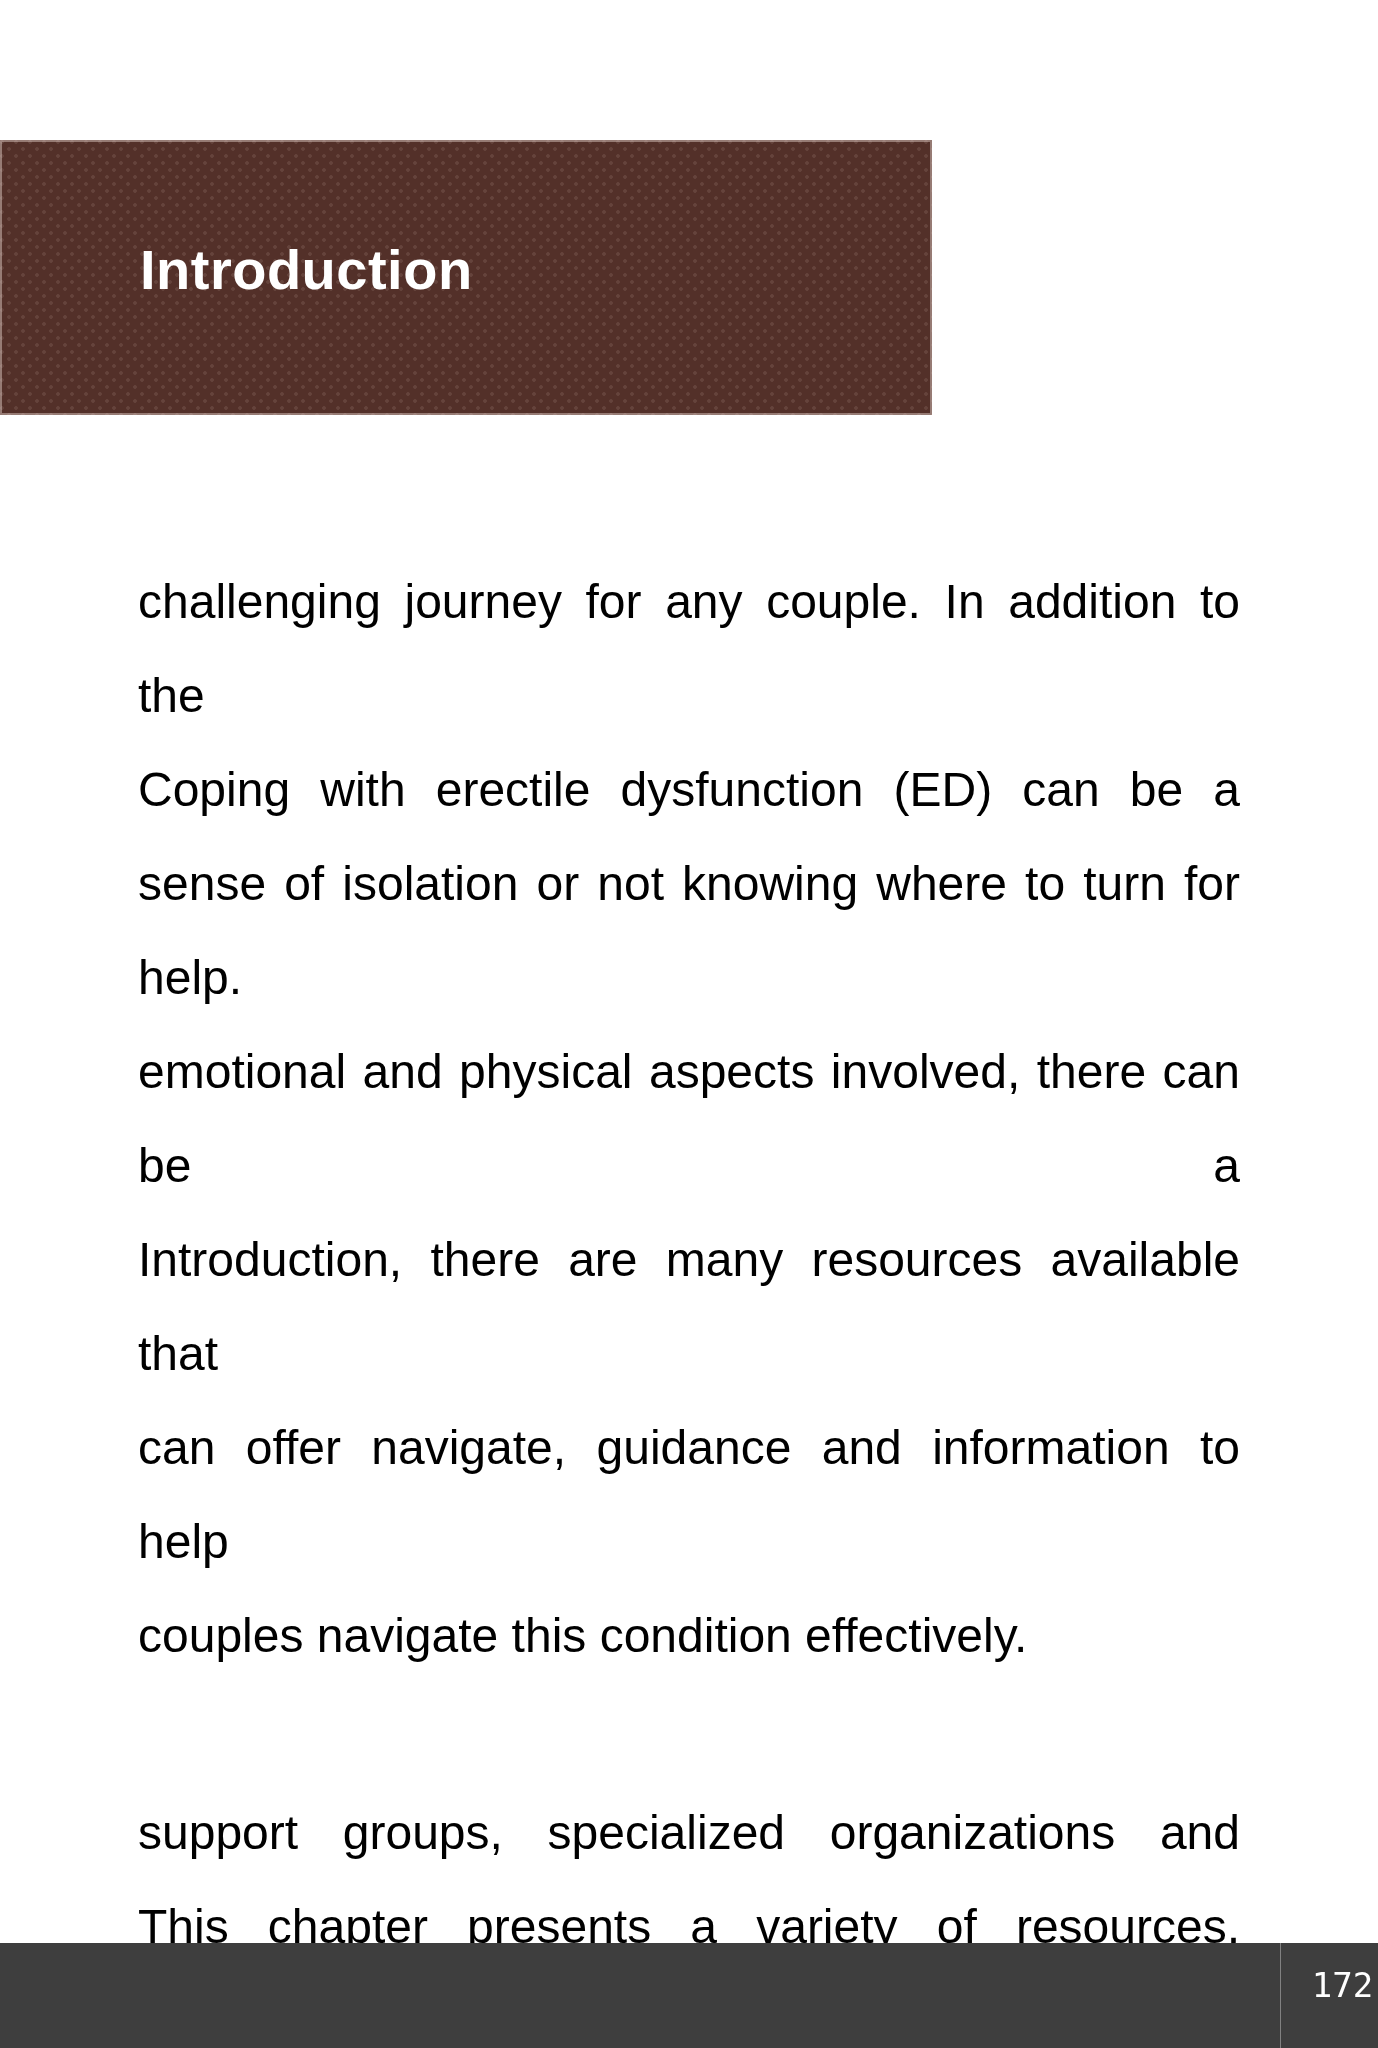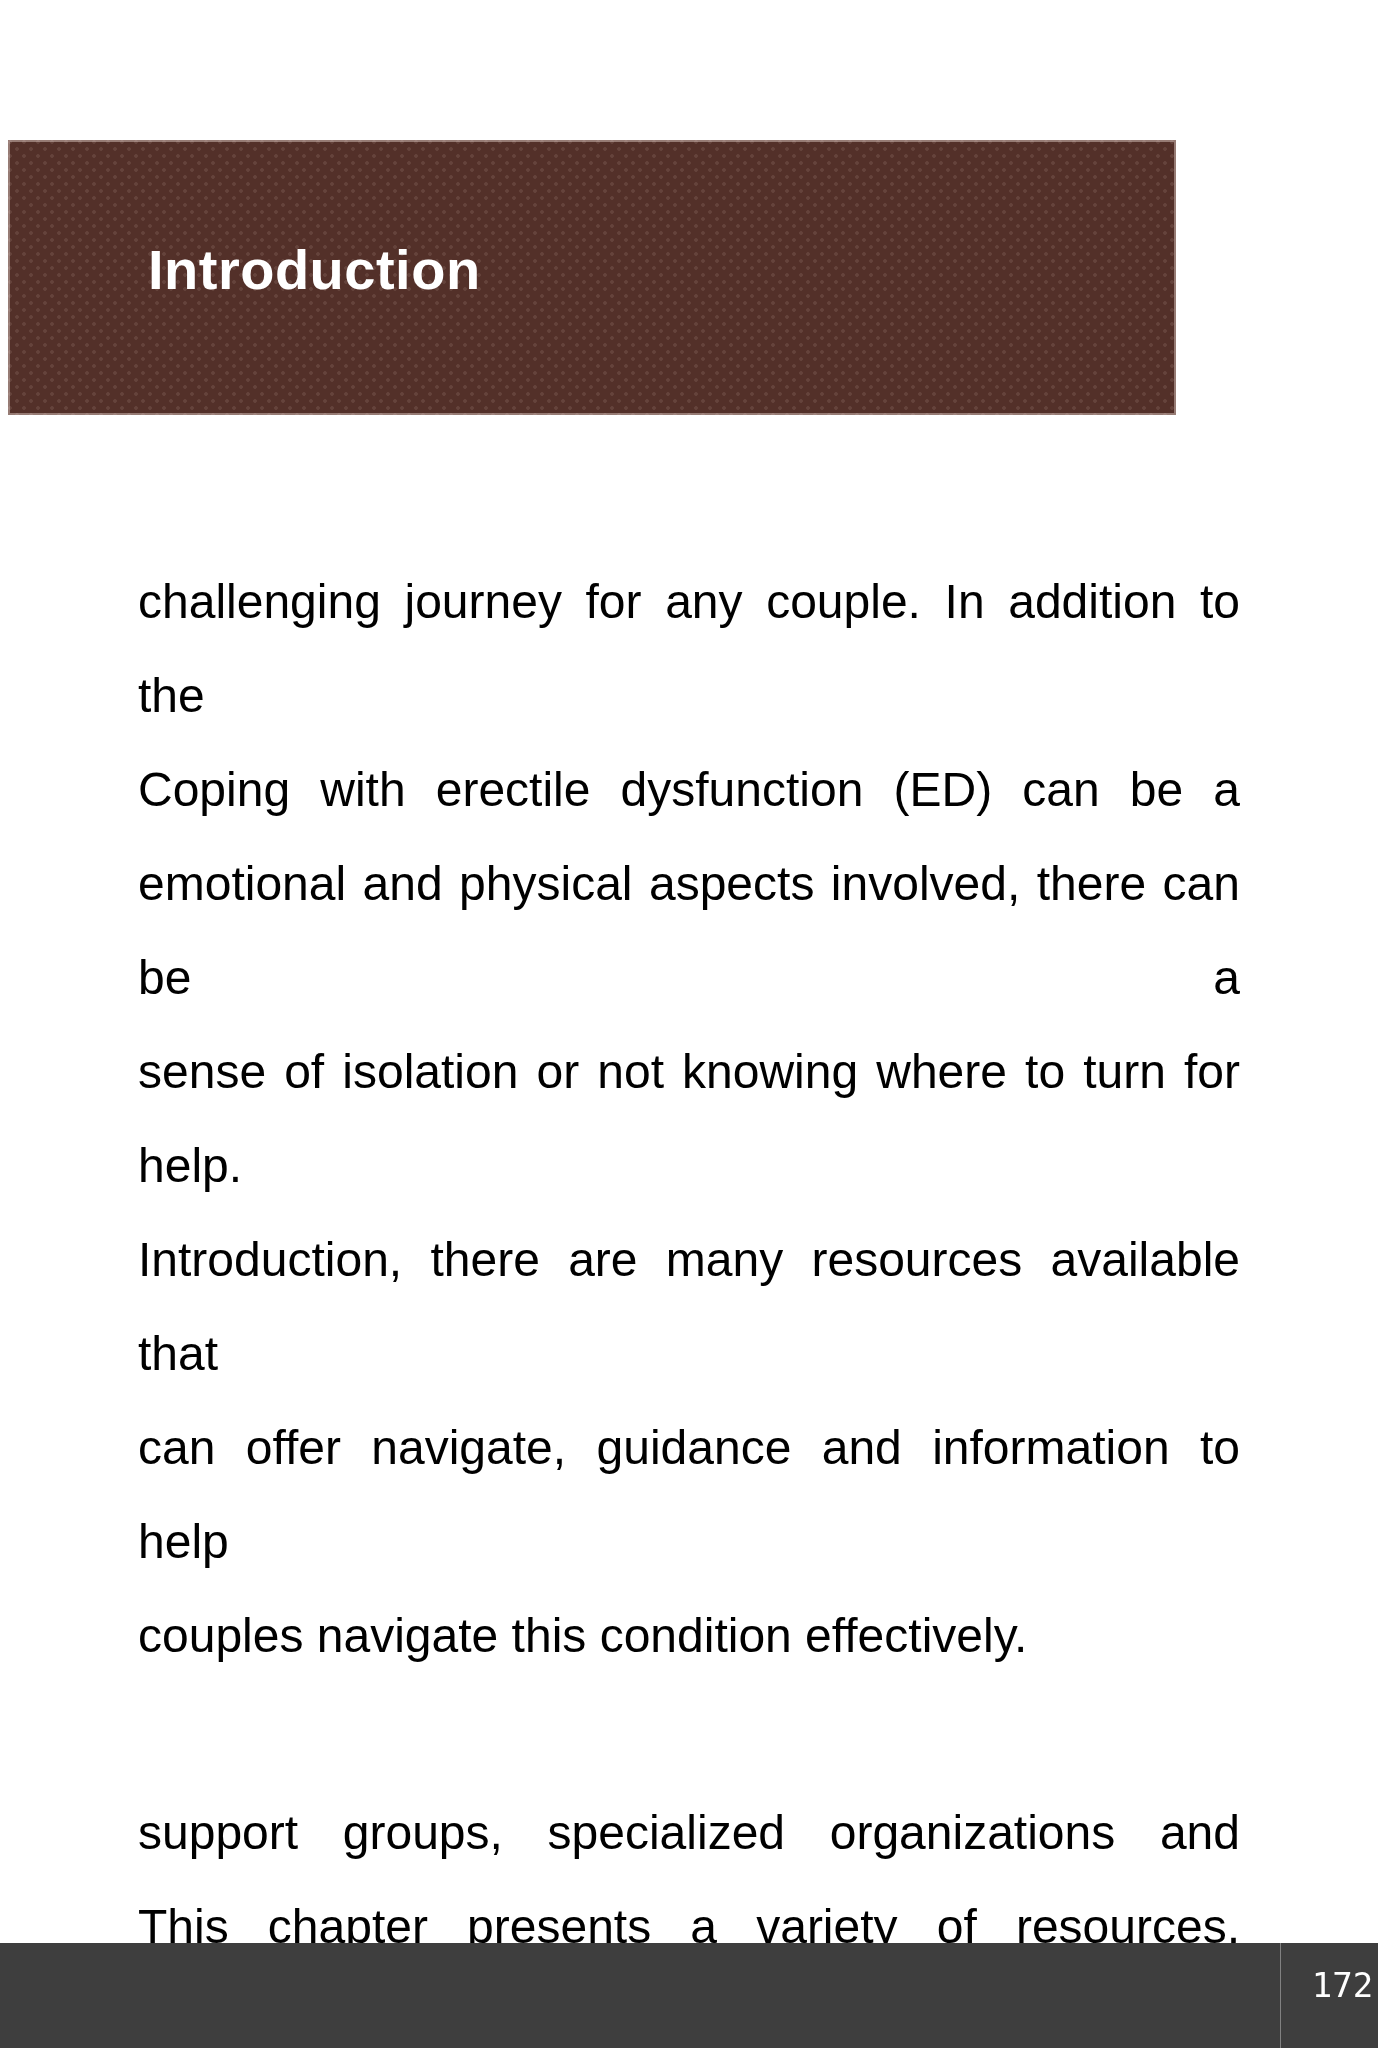--- a/index.html
+++ b/index.html
@@ -12,23 +12,23 @@
     width: 1378px;
     height: 2048px;
     background: #ffffff;
     overflow: hidden;
     font-family: "Liberation Sans", sans-serif;
   }
 
   
   .banner {
     position: absolute;
-    left: 8px;
+    left: 0;
     top: 140px;
-    width: 1168px;
+    width: 932px;
     height: 275px;
     box-sizing: border-box;
     background-color: #533029;
     background-image:
       radial-gradient(rgba(255,235,225,0.10) 1.5px, rgba(0,0,0,0) 2.2px),
       radial-gradient(rgba(255,235,225,0.10) 1.5px, rgba(0,0,0,0) 2.2px);
     background-size: 14px 14px, 14px 14px;
     background-position: 0 0, 7px 7px;
     border: 2px solid rgba(233,214,208,0.45);
   }
@@ -109,22 +109,22 @@
 
   <div class="banner">
     <h1>Introduction</h1>
   </div>
 
   <div class="content">
 
     <div class="paragraph">
       <div class="line">challenging journey for any couple. In addition to the</div>
       <div class="line">Coping with erectile dysfunction (ED) can be a</div>
+      <div class="line">sense of isolation or not knowing where to turn for help.</div>
       <div class="line">emotional and physical aspects involved, there can be a</div>
-      <div class="line">sense of isolation or not knowing where to turn for help.</div>
       <div class="line">Introduction, there are many resources available that</div>
       <div class="line">can offer navigate, guidance and information to help</div>
       <div class="line last">couples navigate this condition effectively.</div>
     </div>
 
     <div class="paragraph">
       <div class="line">support groups, specialized organizations and</div>
       <div class="line">This chapter presents a variety of resources, including</div>
       <div class="line">informational materials, that can be valuable on the</div>
 

